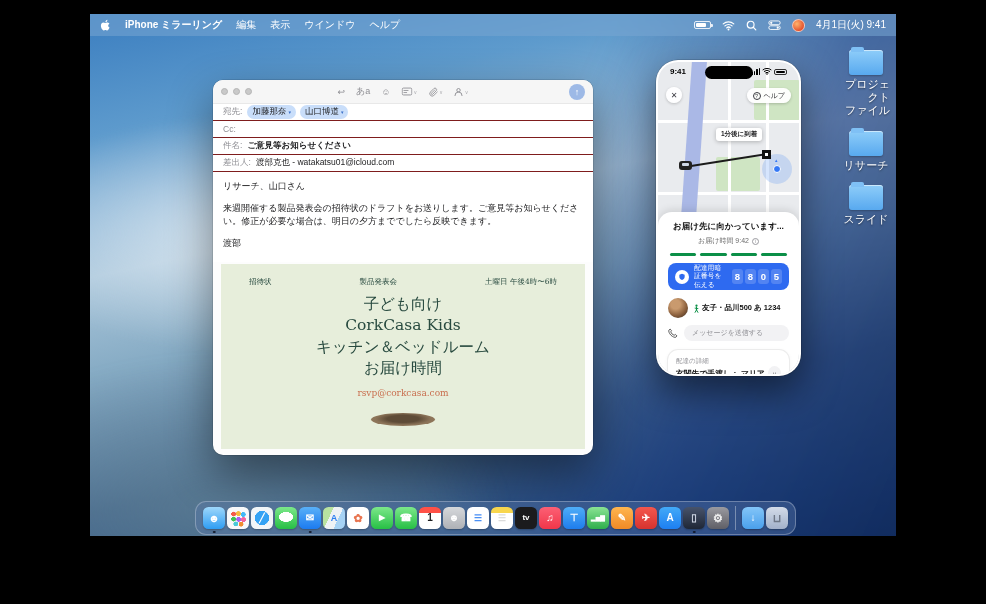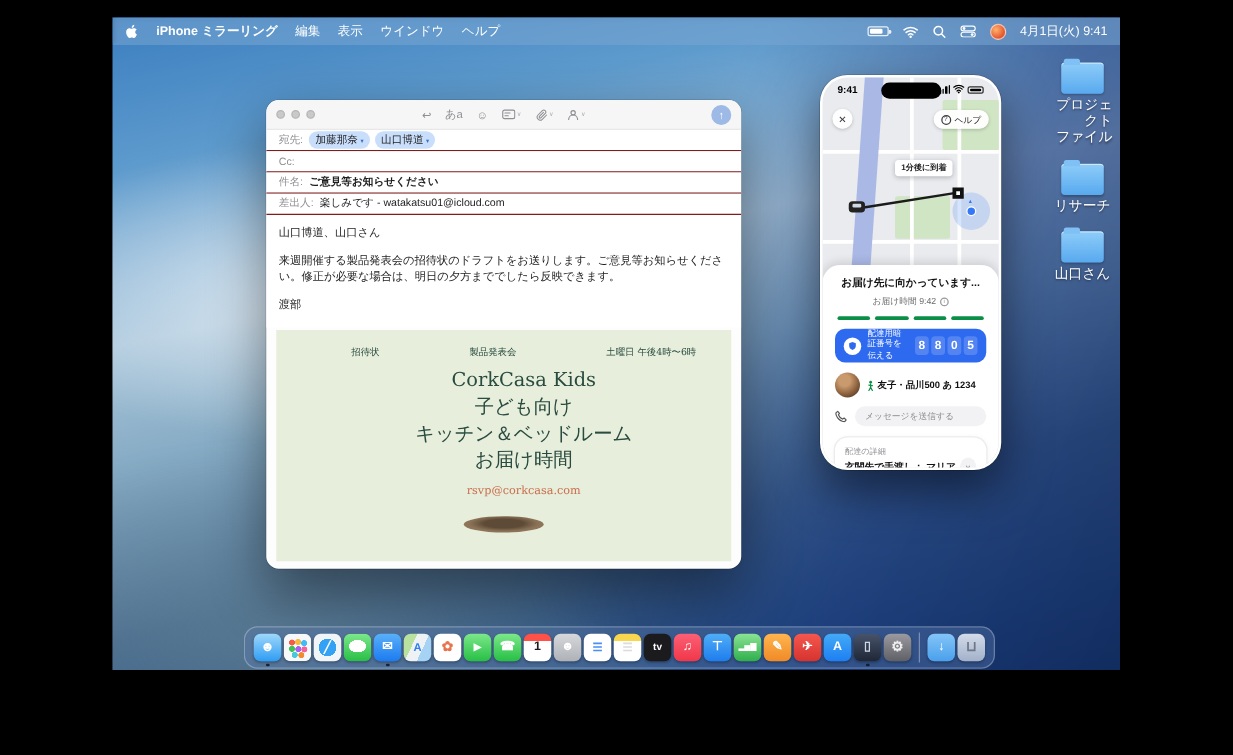--- a/index.html
+++ b/index.html
@@ -57,21 +57,21 @@
   .chip .chev { font-size:5px; color:#3b70c8; }
   .size-row { display:flex; align-items:center; }
   .img-size { margin-left:auto; display:flex; align-items:center; gap:4px; }
   .select-box { background:#f0f0f0; border:1px solid #e0e0e0; border-radius:4px; padding:1px 4px; font-size:8px; color:#1d1d1f;
     display:flex; align-items:center; gap:4px; cursor:pointer; }
   .stepper { display:flex; flex-direction:column; line-height:4px; font-size:5px; color:#6e6e73; }
   #mail-body { padding:8px 10px 4px; font-size:9px; color:#1d1d1f; line-height:1.5; background:#fff; }
   #mail-body p { margin-bottom:8px; }
 
   
-  #invitation { margin:2px 8px 0; height:185px; background:#e7eedb; position:relative; overflow:hidden;padding-left:32px; }
+  #invitation { margin:2px 8px 0; height:185px; background:#e7eedb; position:relative; overflow:hidden; }
   .inv-tags { display:flex; justify-content:space-between; padding:13px 28px 0; font-family:"DejaVu Serif","Liberation Serif",serif; font-size:7.5px; color:#294b40; }
   #inv-title { margin-top:7px; text-align:center; font-family:"DejaVu Serif","Liberation Serif",serif; color:#294b40; font-size:15.5px; line-height:1.38; }
   .inv-rsvp { margin-top:8px; text-align:center; font-family:"DejaVu Serif","Liberation Serif",serif; font-size:9px; color:#c96f4f; }
   .bowl { position:absolute; left:50%; transform:translateX(-50%); bottom:-10px; width:100px; height:46px; }
   .bowl-rim { position:absolute; top:0; left:18px; width:64px; height:13px; border-radius:50%;
     background:radial-gradient(ellipse at 50% 45%, #5e4b37 35%, #8a7257 60%, #9d8263 100%); }
 
   
   #iphone { position:absolute; left:566px; top:46px; width:145px; height:316px; background:#fff; border-radius:22px; padding:2px;
     box-shadow:0 16px 36px rgba(0,0,0,.5), 0 0 0 .5px rgba(0,0,0,.25); z-index:20; }
@@ -202,21 +202,21 @@
           <div class="folder-icon"></div>
           <div class="folder-label">プロジェクト
 ファイル</div>
         </div>
         <div class="folder-wrap">
           <div class="folder-icon"></div>
           <div class="folder-label">リサーチ</div>
         </div>
         <div class="folder-wrap">
           <div class="folder-icon"></div>
-          <div class="folder-label">山口さん</div>
+          <div class="folder-label">スライド</div>
         </div>
       </div>
 
     <div id="mail-window">
       <div id="mail-titlebar">
         <span class="traffic">
             <span></span>
             <span></span>
             <span></span>
           </span>
@@ -271,38 +271,38 @@
       </div>
       <div class="field-row">
         <span>Cc:</span>
       </div>
       <div class="field-row">
         <span>件名:</span>
         <span class="val" style="font-weight:700">ご意見等お知らせください</span>
       </div>
       <div class="field-row">
         <span>差出人:</span>
-        <span class="val">楽しみです - watakatsu01@icloud.com</span>
+        <span class="val">渡部克也 - watakatsu01@icloud.com</span>
       </div>
 
       <div id="mail-body">
-        <p>山口博道、山口さん</p>
+        <p>リサーチ、山口さん</p>
         <p>来週開催する製品発表会の招待状のドラフトをお送りします。ご意見等お知らせください。修正が必要な場合は、明日の夕方まででしたら反映できます。</p>
         <p>渡部</p>
       </div>
 
       <div id="invitation" style="background: rgb(231, 238, 219);">
         <div class="inv-tags">
           <span>招待状</span>
           <span>製品発表会</span>
           <span>土曜日 午後4時〜6時</span>
         </div>
         <div id="inv-title" style="color: rgb(41, 75, 64);">
+            <div>子ども向け</div>
             <div>CorkCasa Kids</div>
-            <div>子ども向け</div>
             <div>キッチン＆ベッドルーム</div>
             <div>お届け時間</div>
           </div>
         <div class="inv-rsvp" style="color: rgb(201, 111, 79);">rsvp@corkcasa.com</div>
         <div class="bowl">
 
           <div class="bowl-rim"></div>
         </div>
       </div>
     </div>

